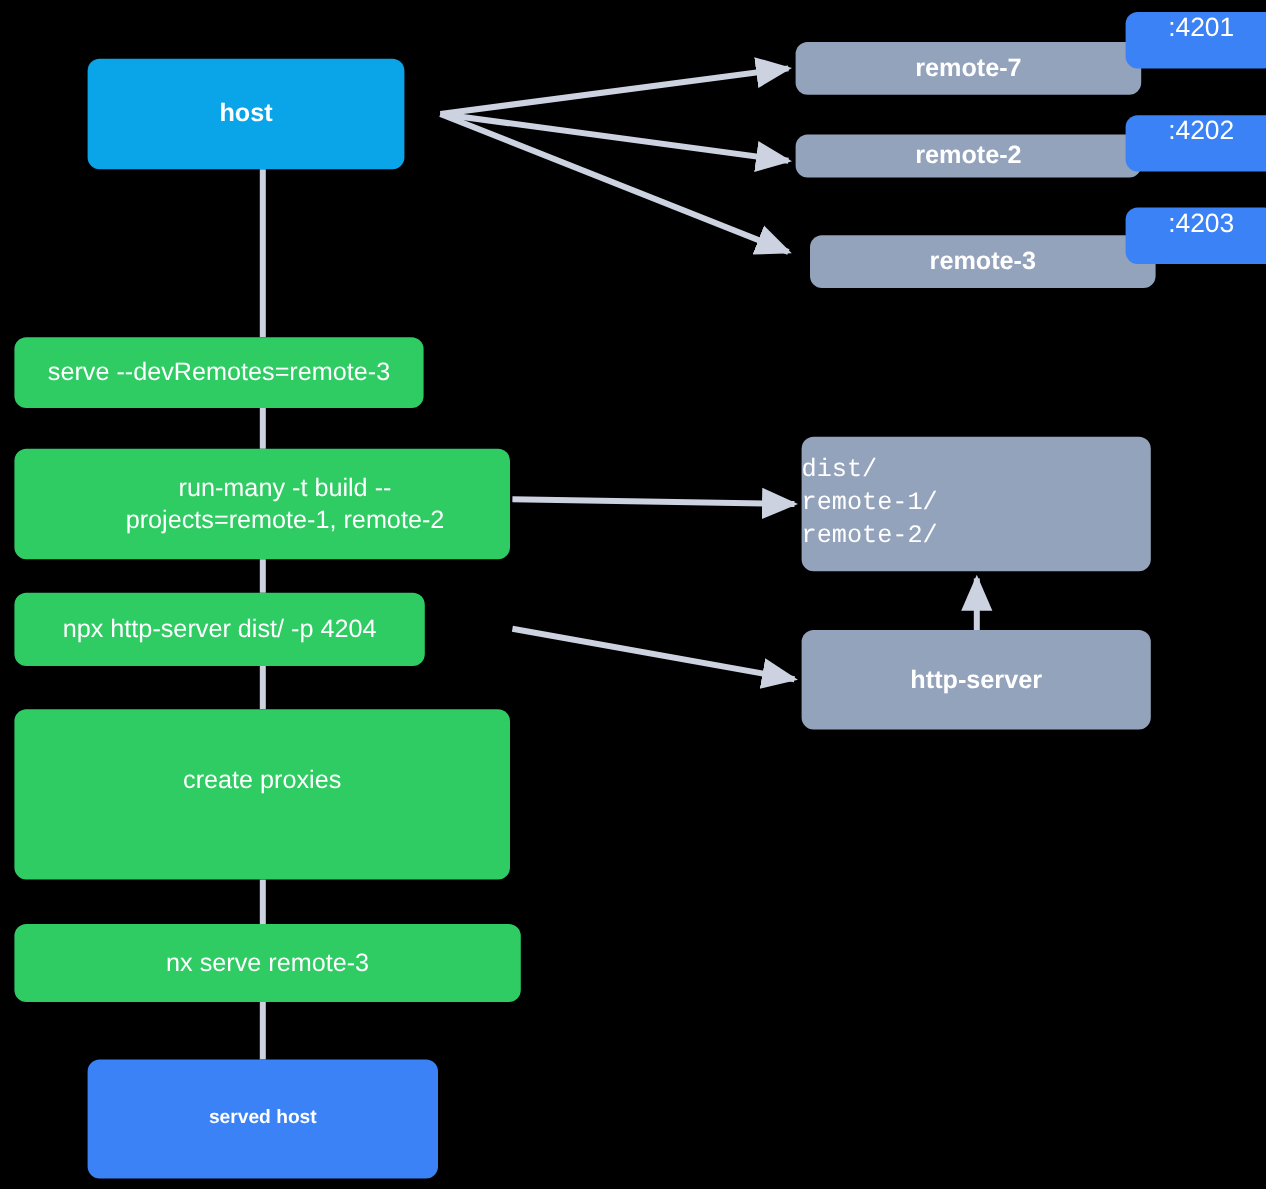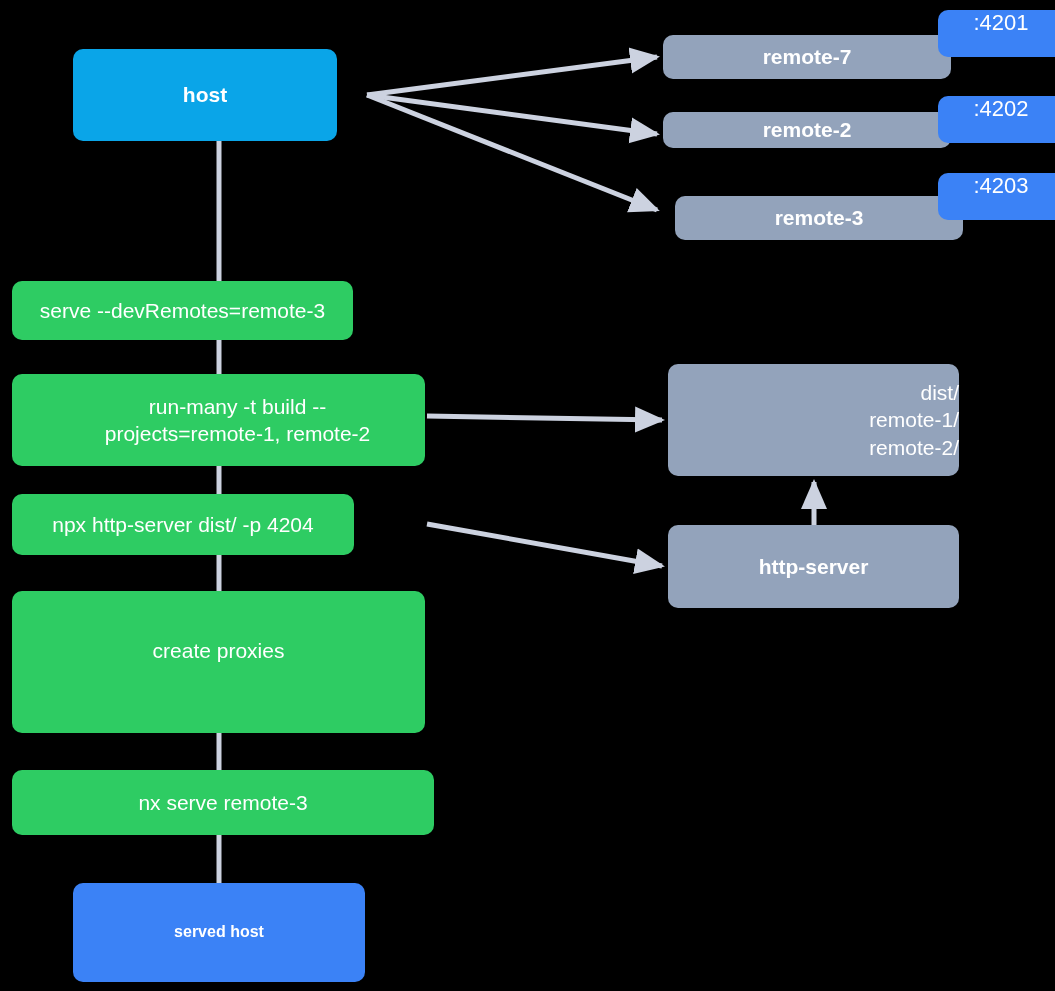--- a/index.html
+++ b/index.html
@@ -66,24 +66,24 @@
     z-index: 5;
     margin-left: 20px;
   }
   .multiline {
     display: block;
     white-space: pre-line;
   }
   .dist-text {
     display: block;
     white-space: pre-line;
-    text-align: right;
+    text-align: left;
     width: 100%;
-    padding-left: 26px;
     box-sizing: border-box;
+    font-family: Liberation Mono, monospace;
   }
   .proxy-block {
     display: block;
     white-space: pre-line;
   }
   .proxy-title {
     display: block;
     margin-bottom: 22px;
   }
   svg.edges {

